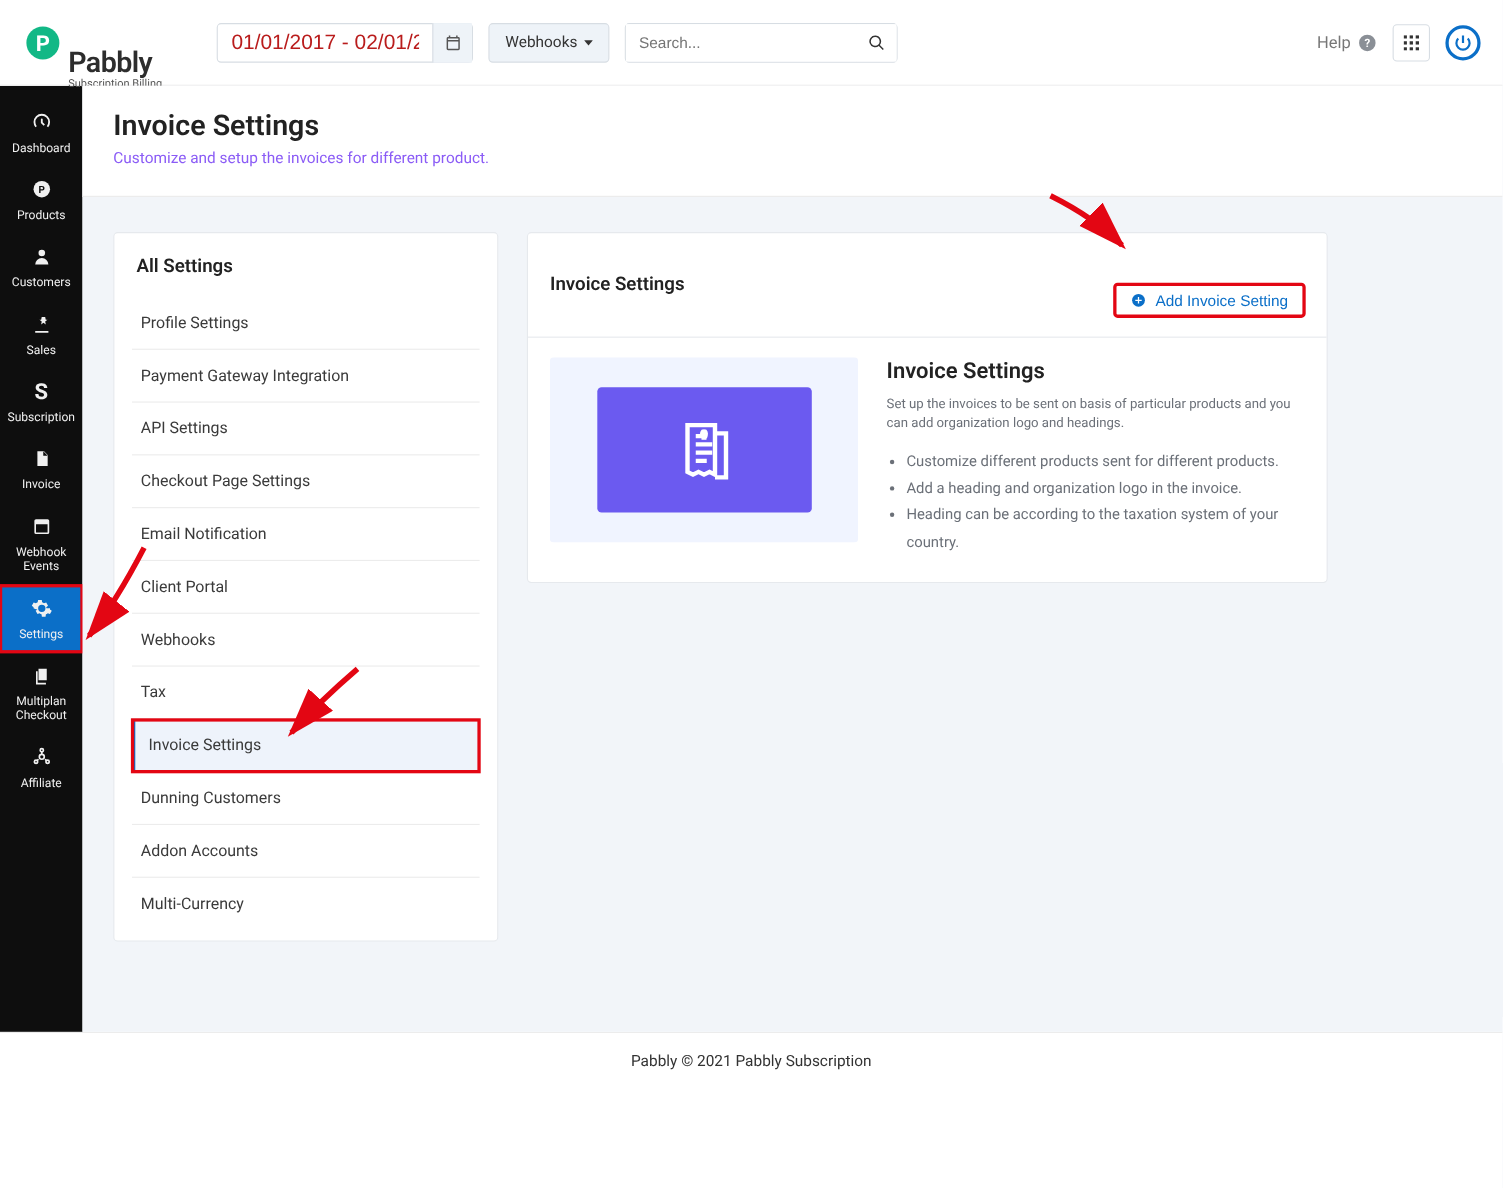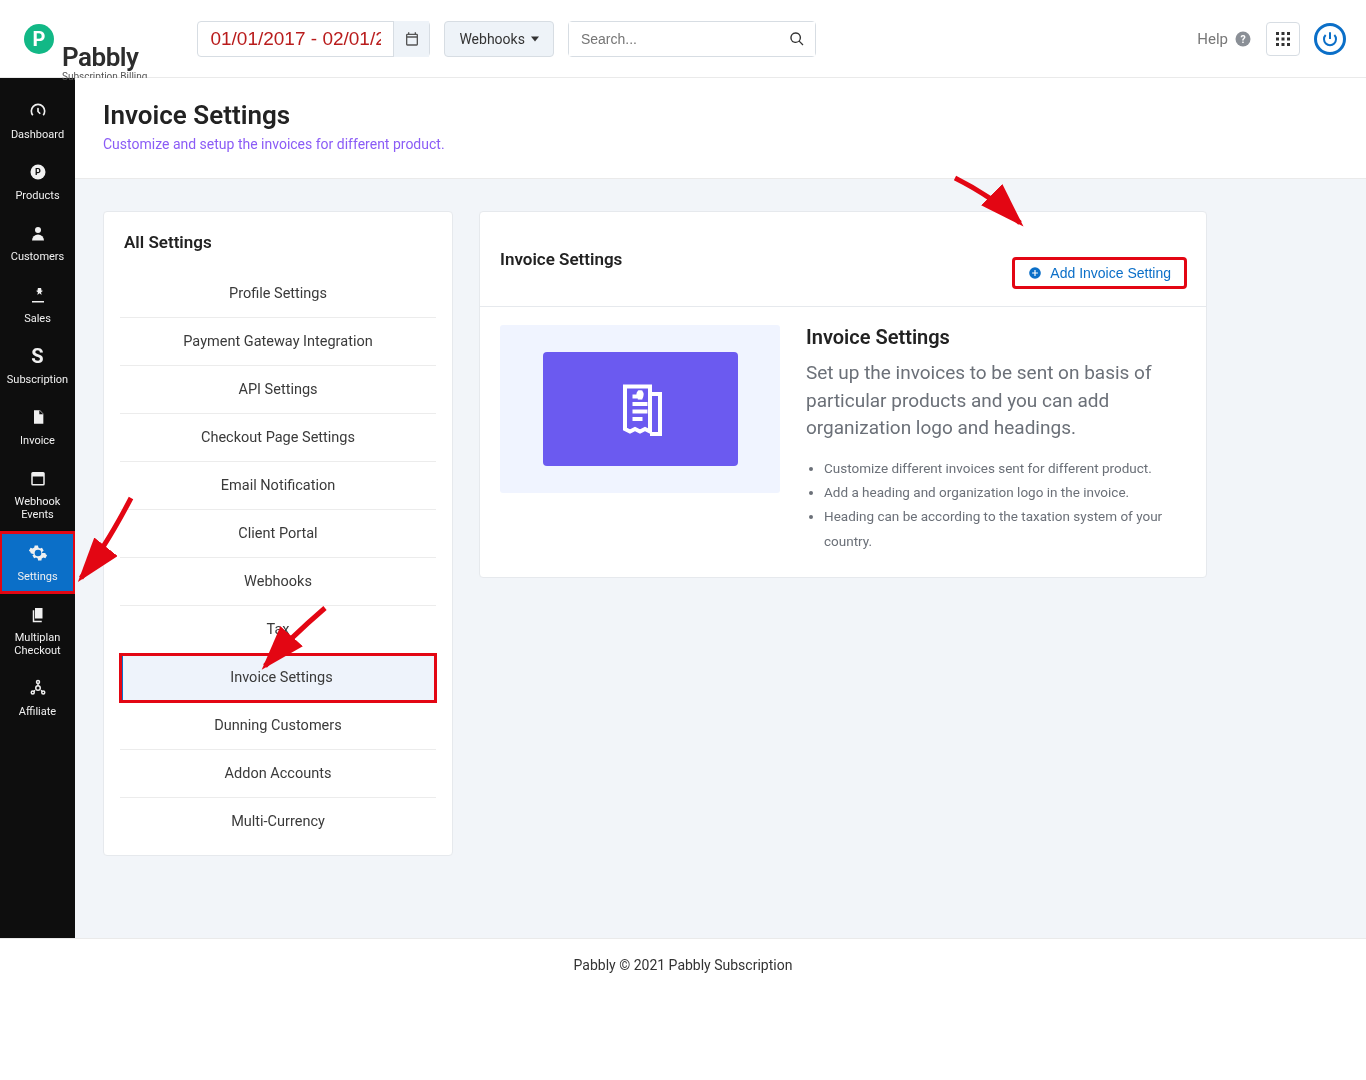--- a/index.html
+++ b/index.html
@@ -32,33 +32,33 @@
   .main-col { flex:1; background:#f2f5f9; }
   .page-head { background:#fff; padding:22px 28px 26px; border-bottom:1px solid #eaeaea; }
   .page-head h1 { font-size:26px; font-weight:600; color:#222; margin-bottom:6px; }
   .page-head p { font-size:14px; color:#8b5cf6; }
 
   .content-row { display:flex; gap:26px; padding:32px 28px 50px; align-items:flex-start; }
   .card { background:#fff; border:1px solid #e6e9ed; border-radius:4px; }
   .settings-card { width:350px; padding:20px 16px 10px; }
   .settings-card h2 { font-size:17px; font-weight:600; padding:0 4px 14px; color:#222; }
   .settings-list { margin-top:4px; }
-  .settings-list .sitem { padding:15px 8px; font-size:14.5px; color:#3a3a3a; border-bottom:1px solid #ececec; cursor:pointer;text-align:center; }
+  .settings-list .sitem { padding:15px 8px; font-size:14.5px; color:#3a3a3a; border-bottom:1px solid #ececec; cursor:pointer; }
   .settings-list .sitem:last-child { border-bottom:none; }
   .settings-list .sitem.active { background:#eef3fb; border-left:3px solid #0b6fc8; padding-left:12px; }
 
   .main-card { width:728px; }
   .mc-head { display:flex; align-items:center; justify-content:space-between; padding:18px 20px; border-bottom:1px solid #e6e9ed; }
   .mc-head h2 { font-size:17px; font-weight:600; color:#222; }
   .add-btn { border:1px solid #0b6fc8; color:#0b6fc8; background:#fff; padding:6px 14px; border-radius:3px; font-size:14px; display:flex; align-items:center; gap:8px; cursor:pointer;margin-top:28px; }
   .mc-body { padding:18px 20px 24px; display:flex; gap:26px; }
   .illus-box { width:280px; height:168px; background:#f0f4ff; display:flex; align-items:center; justify-content:center; border-radius:3px; flex-shrink:0; }
   .illus-inner { width:195px; height:114px; background:#6b5af0; border-radius:4px; display:flex; align-items:center; justify-content:center; }
   .desc-col h3 { font-size:20px; font-weight:600; color:#222; margin-bottom:10px; }
-  .desc-col p { font-size:19px; color:#6b7078; line-height:1.45; margin-bottom:14px; }
+  .desc-col p { font-size:12px; color:#6b7078; line-height:1.45; margin-bottom:14px; }
   .desc-col ul { list-style:disc; padding-left:18px; }
   .desc-col li { font-size:13.5px; color:#6b7078; line-height:1.8; }
 
   .footer { text-align:center; padding:18px 0 30px; font-size:14px; color:#333; background:#fff; border-top:1px solid #eaeaea; }
 
   .overlay { position:absolute; pointer-events:none; }
 </style>
 </head>
 <body>
 
@@ -265,21 +265,21 @@
                   <circle cx="12" cy="6" r="1.4" fill="#fff" stroke="none"></circle>
                   <text x="12" y="7.2" text-anchor="middle" font-size="2.2" fill="#6b5af0">$</text>
                   <path d="M16 6h4v16l-4 0"></path>
                 </svg>
             </div>
           </div>
           <div class="desc-col">
             <h3>Invoice Settings</h3>
             <p>Set up the invoices to be sent on basis of particular products and you can add organization logo and headings.</p>
             <ul>
-              <li>Customize different invoices sent for different product.</li>
+              <li>Customize different products sent for different products.</li>
               <li>Add a heading and organization logo in the invoice.</li>
               <li>Heading can be according to the taxation system of your country.</li>
             </ul>
           </div>
         </div>
       </div>
 
     </div>
 
     <svg class="overlay" style="left:0;top:0;width:100%;height:100%;" viewBox="0 0 1291 860" preserveAspectRatio="none">

